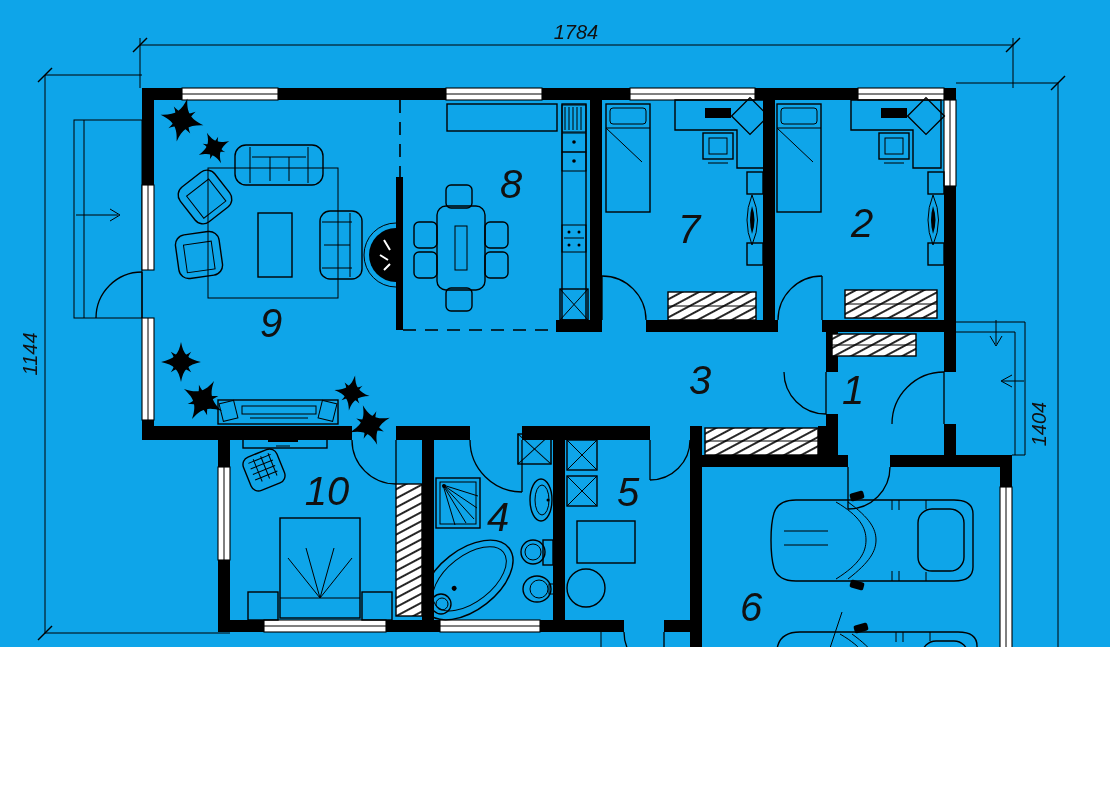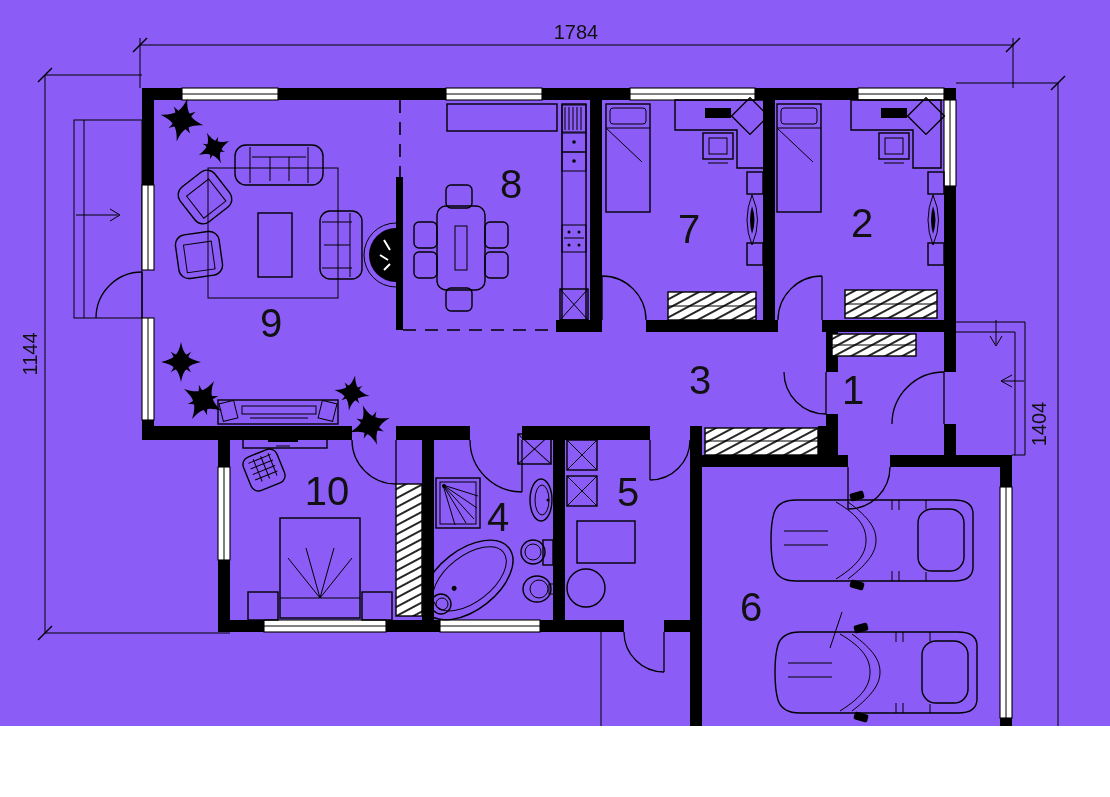--- a/index.html
+++ b/index.html
@@ -1,16 +1,16 @@
 <!DOCTYPE html>
 <html><head>
 <meta charset="utf-8">
 <style>
   html,body{margin:0;padding:0;background:#ffffff;}
-  .canvas{width:1110px;height:726px;background:#8b5cf6;position:relative;overflow:hidden;}
+  .canvas{width:1110px;height:647px;background:#0ea5e9;position:relative;overflow:hidden;font-style:italic;}
   svg{display:block;}
   .w{fill:#000;stroke:none;}
   .ln{fill:none;stroke:#000;stroke-width:1.4;}
   .th{fill:none;stroke:#000;stroke-width:1;}
   .dash{fill:none;stroke:#000;stroke-width:1.6;stroke-dasharray:13 9;}
   .win{fill:#fff;stroke:#000;stroke-width:1.1;}
   .door{fill:none;stroke:#000;stroke-width:1.3;}
   .dim{font-family:"Liberation Sans",sans-serif;font-size:20px;fill:#111;letter-spacing:0px;}
   .room{font-family:"Liberation Sans",sans-serif;font-size:40px;fill:#111;}
   .hatchbox{fill:url(#hatch);stroke:#000;stroke-width:1.4;}

